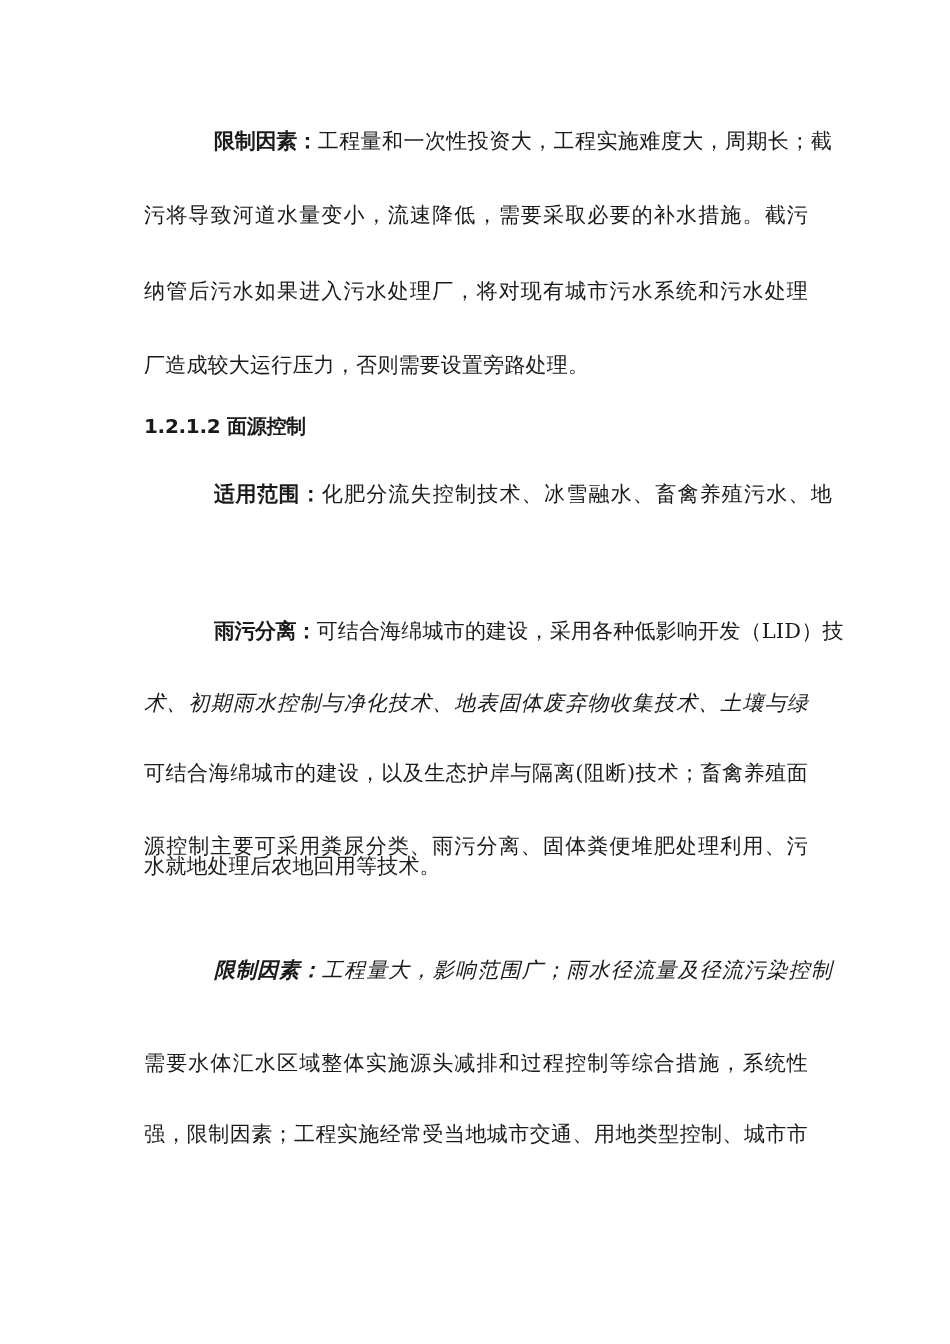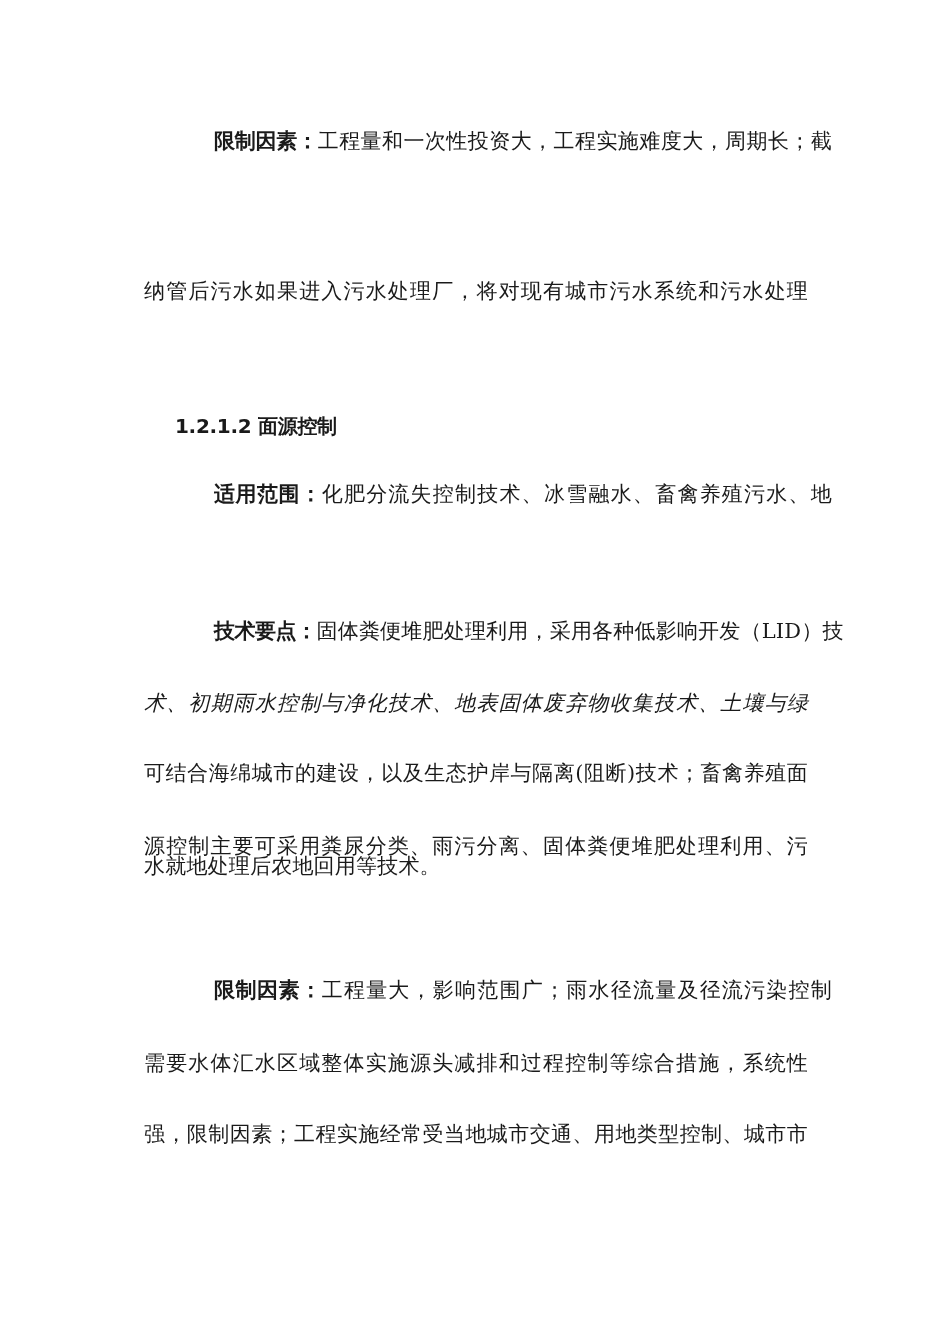--- a/index.html
+++ b/index.html
@@ -5,37 +5,39 @@
     html, body { margin: 0; padding: 0; background: #ffffff; }
     body { width: 950px; height: 1344px; position: relative; overflow: hidden;
            font-family: "DejaVu Serif", "Liberation Serif", serif; color: #1a1a1a; }
     .page { position: absolute; left: 0; top: 0; width: 950px; height: 1344px; }
     .line { position: absolute; left: 144px; width: 664px; font-size: 21px; line-height: 28px;
             white-space: nowrap; text-align: justify; text-align-last: justify; letter-spacing: 0.2px; }
     .line.last { text-align-last: left; }
     .indent { left: 190px; width: 618px; padding-left: 24px; }
     .label { font-weight: bold; font-family: "DejaVu Sans", "Liberation Sans", sans-serif; letter-spacing: -0.5px; }
     .heading { position: absolute; left: 144px; font-size: 20px; font-weight: bold; line-height: 28px;
-               font-family: "DejaVu Sans", "Liberation Sans", sans-serif; letter-spacing: -0.3px; margin-left: 31px; }
+               font-family: "DejaVu Sans", "Liberation Sans", sans-serif; letter-spacing: -0.3px; }
   </style>
 </head>
 <body>
 
 <div class="page">
 
   <div class="line indent" style="top:127px;"><span class="label">限制因素：</span><span>工程量和一次性投资大，工程实施难度大，周期长；截</span></div>
+  <div class="line" style="top:201px;">污将导致河道水量变小，流速降低，需要采取必要的补水措施。截污</div>
   <div class="line" style="top:277px;">纳管后污水如果进入污水处理厂，将对现有城市污水系统和污水处理</div>
+  <div class="line last" style="top:351px;">厂造成较大运行压力，否则需要设置旁路处理。</div>
 
   <div class="heading" style="top:412px;">1.2.1.2 面源控制</div>
 
   <div class="line indent" style="top:480px;"><span class="label">适用范围：</span><span>化肥分流失控制技术、冰雪融水、畜禽养殖污水、地</span></div>
 
-  <div class="line indent" style="top:617px;"><span class="label">技术要点：</span><span>固体粪便堆肥处理利用，采用各种低影响开发（LID）技</span></div>
+  <div class="line indent" style="top:617px;"><span class="label">雨污分离：</span><span>可结合海绵城市的建设，采用各种低影响开发（LID）技</span></div>
   <div class="line" style="top:689px;font-style:italic;">术、初期雨水控制与净化技术、地表固体废弃物收集技术、土壤与绿</div>
   <div class="line" style="top:759px;">可结合海绵城市的建设，以及生态护岸与隔离(阻断)技术；畜禽养殖面</div>
   <div class="line" style="top:832px;">源控制主要可采用粪尿分类、雨污分离、固体粪便堆肥处理利用、污</div>
   <div class="line last" style="top:852px;">水就地处理后农地回用等技术。</div>
 
-  <div class="line indent" style="top:976px;"><span class="label">限制因素：</span><span>工程量大，影响范围广；雨水径流量及径流污染控制</span></div>
+  <div class="line indent" style="top:956px;font-style:italic;"><span class="label">限制因素：</span><span>工程量大，影响范围广；雨水径流量及径流污染控制</span></div>
   <div class="line" style="top:1049px;">需要水体汇水区域整体实施源头减排和过程控制等综合措施，系统性</div>
   <div class="line" style="top:1120px;">强，限制因素；工程实施经常受当地城市交通、用地类型控制、城市市</div>
 
 </div>
 
 </body></html>

